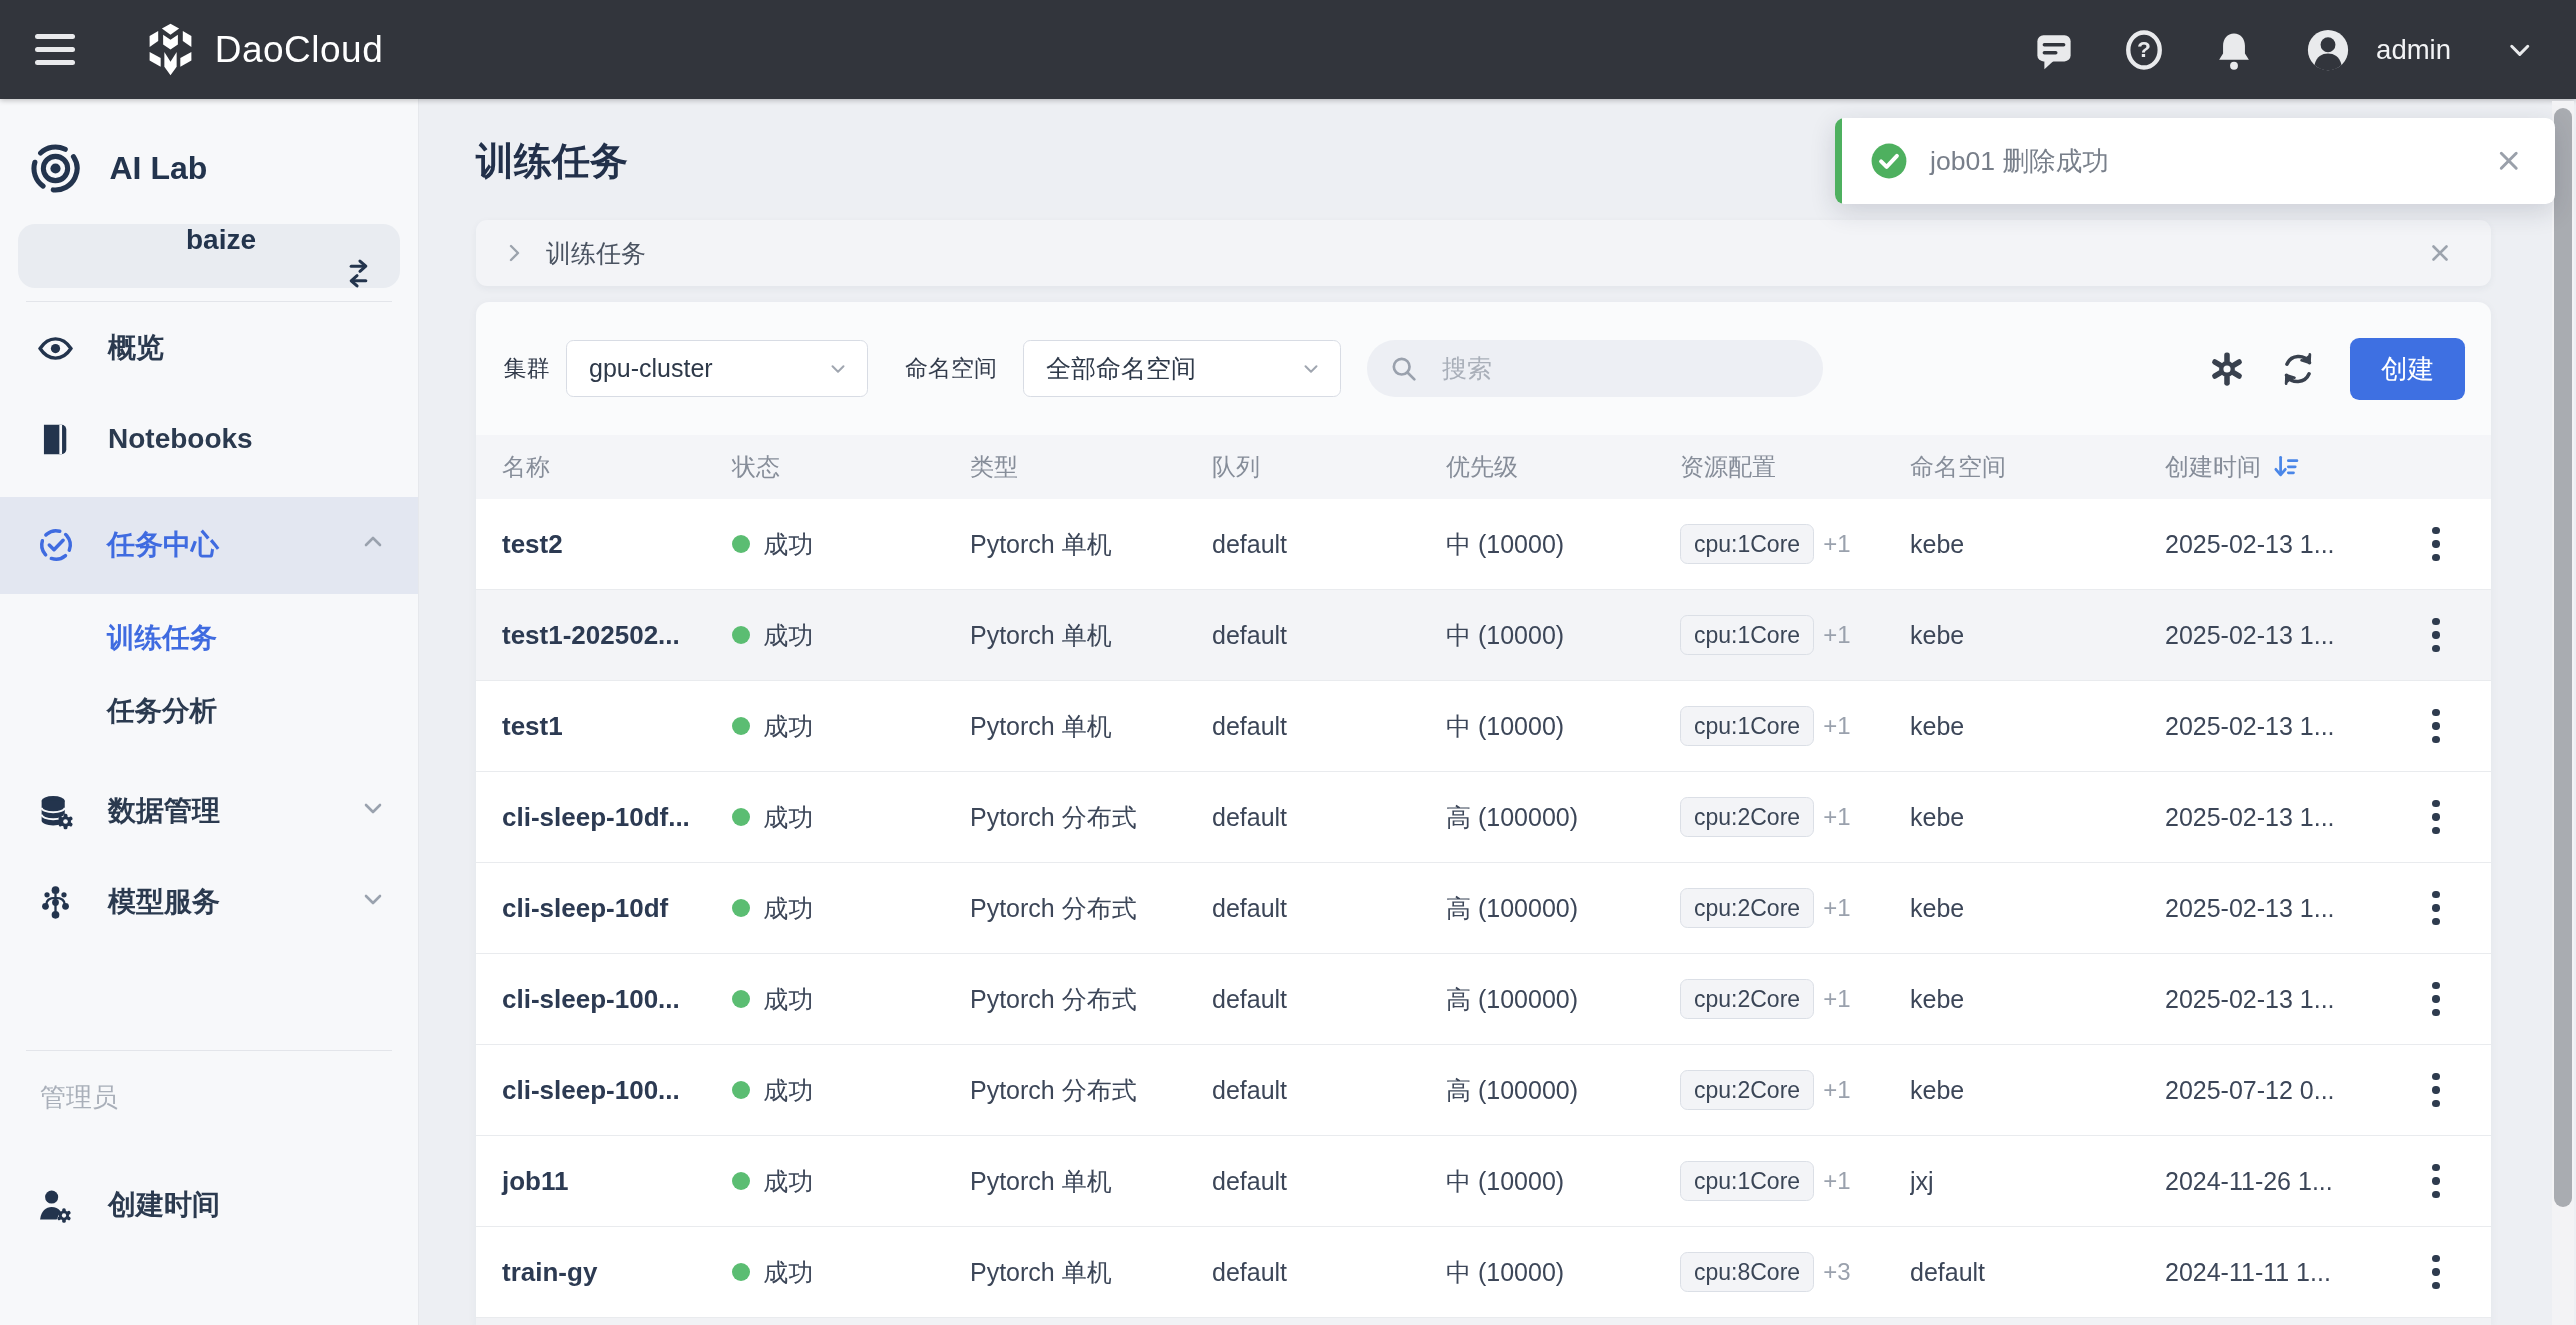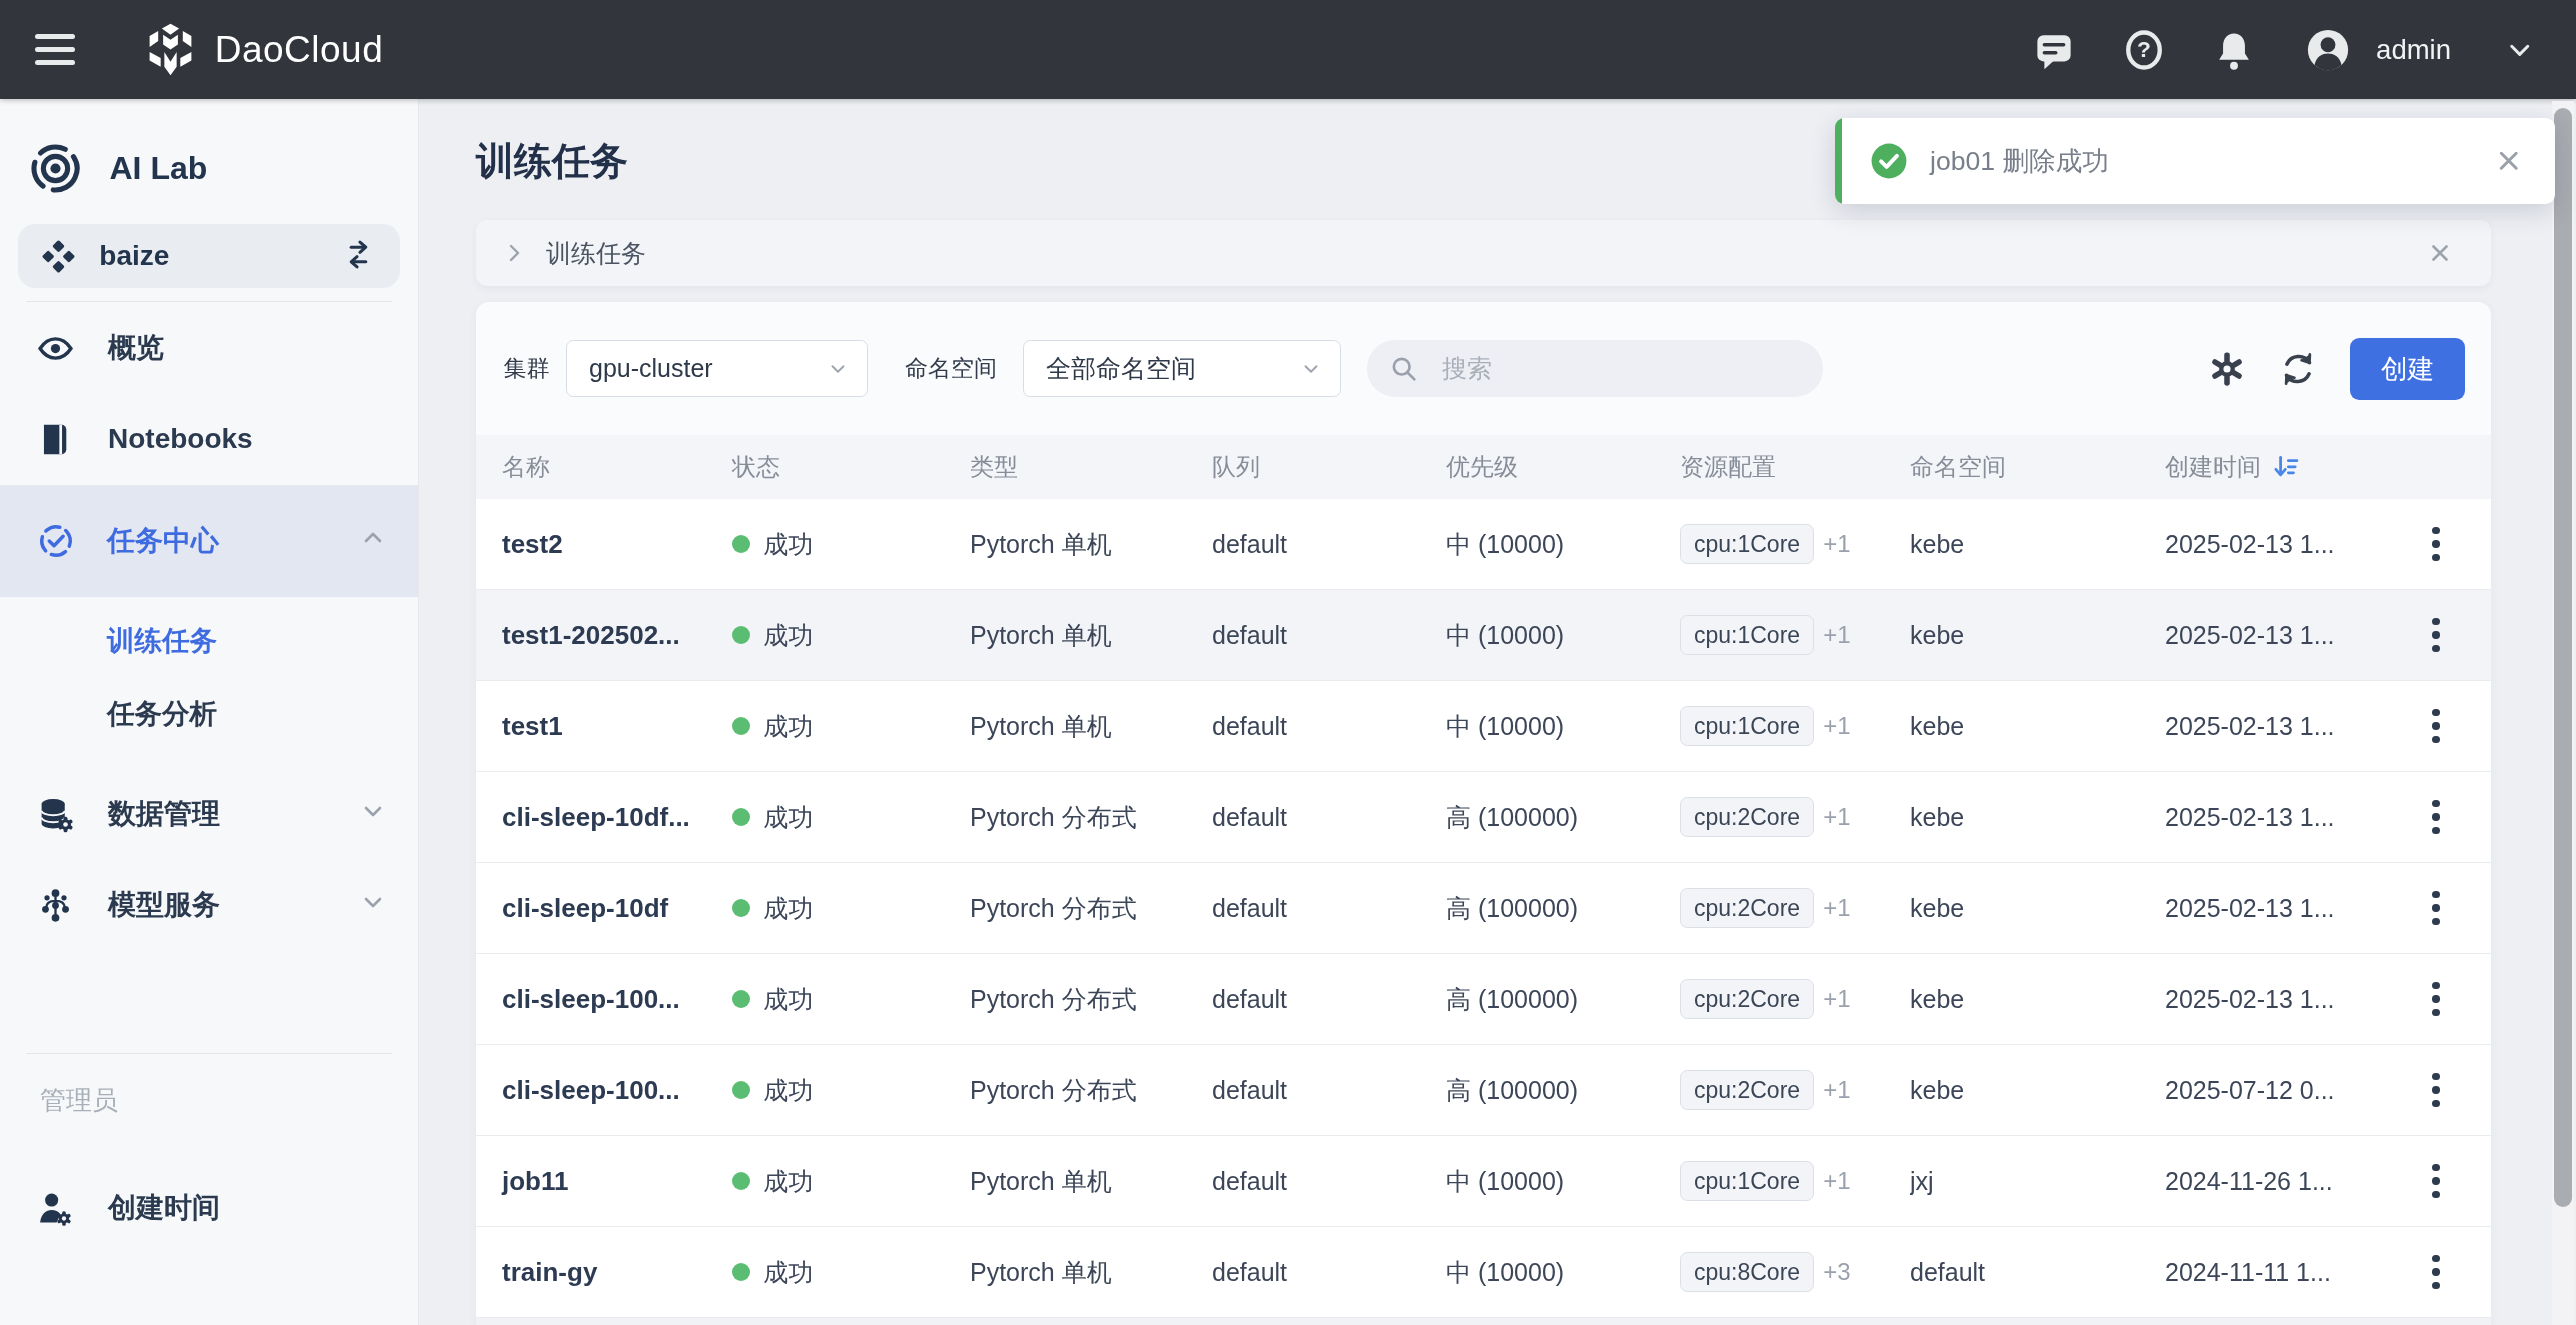--- a/index.html
+++ b/index.html
@@ -31,40 +31,40 @@
   .sidebar {
     position:absolute; top:99px; left:0; width:419px; height:1226px;
     background:#f7f8fa; border-right:0.9px solid #e6e8ec; z-index:10;
     display:flex; flex-direction:column;
   }
   .product { display:flex; align-items:center; margin:40px 0 0 29px; height:59px; }
   .product svg { width:53px; height:53px; }
   .product-title { font-size:32px; font-weight:600; color:#23344d; margin-left:27.5px; }
   .workspace {
     margin:26px 18.3px 0 18.3px; height:64px; background:#e9ecf1; border-radius:17px;
-    display:flex; align-items:center; padding:0 24px; cursor:pointer;
+    display:flex; align-items:center; padding:0 24px; cursor:pointer;flex-direction:column;
   }
   .workspace svg.gem { width:33px; height:33px; }
   .workspace-label { font-size:28px; font-weight:bold; color:#23344d; margin-left:24px; }
   .workspace .swap { margin-left:auto; }
   .workspace svg.swap { width:35px; height:35px; }
   .divider { height:0.9px; background:#e3e5ea; margin:13px 26px 0 26px; }
   .divider.low { margin-top:121px; }
   .nav-item {
     display:flex; align-items:center; height:53px; padding:0 33px 0 37px; cursor:pointer;
     font-size:28px; color:#2b3a4f; font-weight:600;
   }
   .nav-item svg { width:37px; height:37px; flex:0 0 37px; }
   .nav-item .lbl { margin-left:34px; }
   .nav-item .chev { margin-left:auto; }
   .nav-item .chev svg { width:24px; height:24px; }
   .ni-overview { margin-top:20px; }
   .ni-notebooks { margin-top:38px; }
   .nav-group-active {
-    margin-top:19px; height:112px; background:#e3e7f1;
+    margin-top:31px; height:97px; background:#e3e7f1;
     display:flex; align-items:center; padding:0 33px 0 37px; cursor:pointer;
     font-size:28px; font-weight:600; color:#3f6be0;
   }
   .nav-group-active svg { width:38px; height:38px; }
   .nav-group-active .lbl { margin-left:32px; }
   .nav-group-active .chev { margin-left:auto; }
   .nav-group-active .chev svg { width:24px; height:24px; }
   .sub-item { margin-top:19px; padding-left:107px; font-size:27.5px; font-weight:600; color:#2b3a4f; height:51px; display:flex; align-items:center; cursor:pointer; }
   .sub-item + .sub-item { margin-top:22px; }
   .sub-item.active { color:#3f6be0; }

